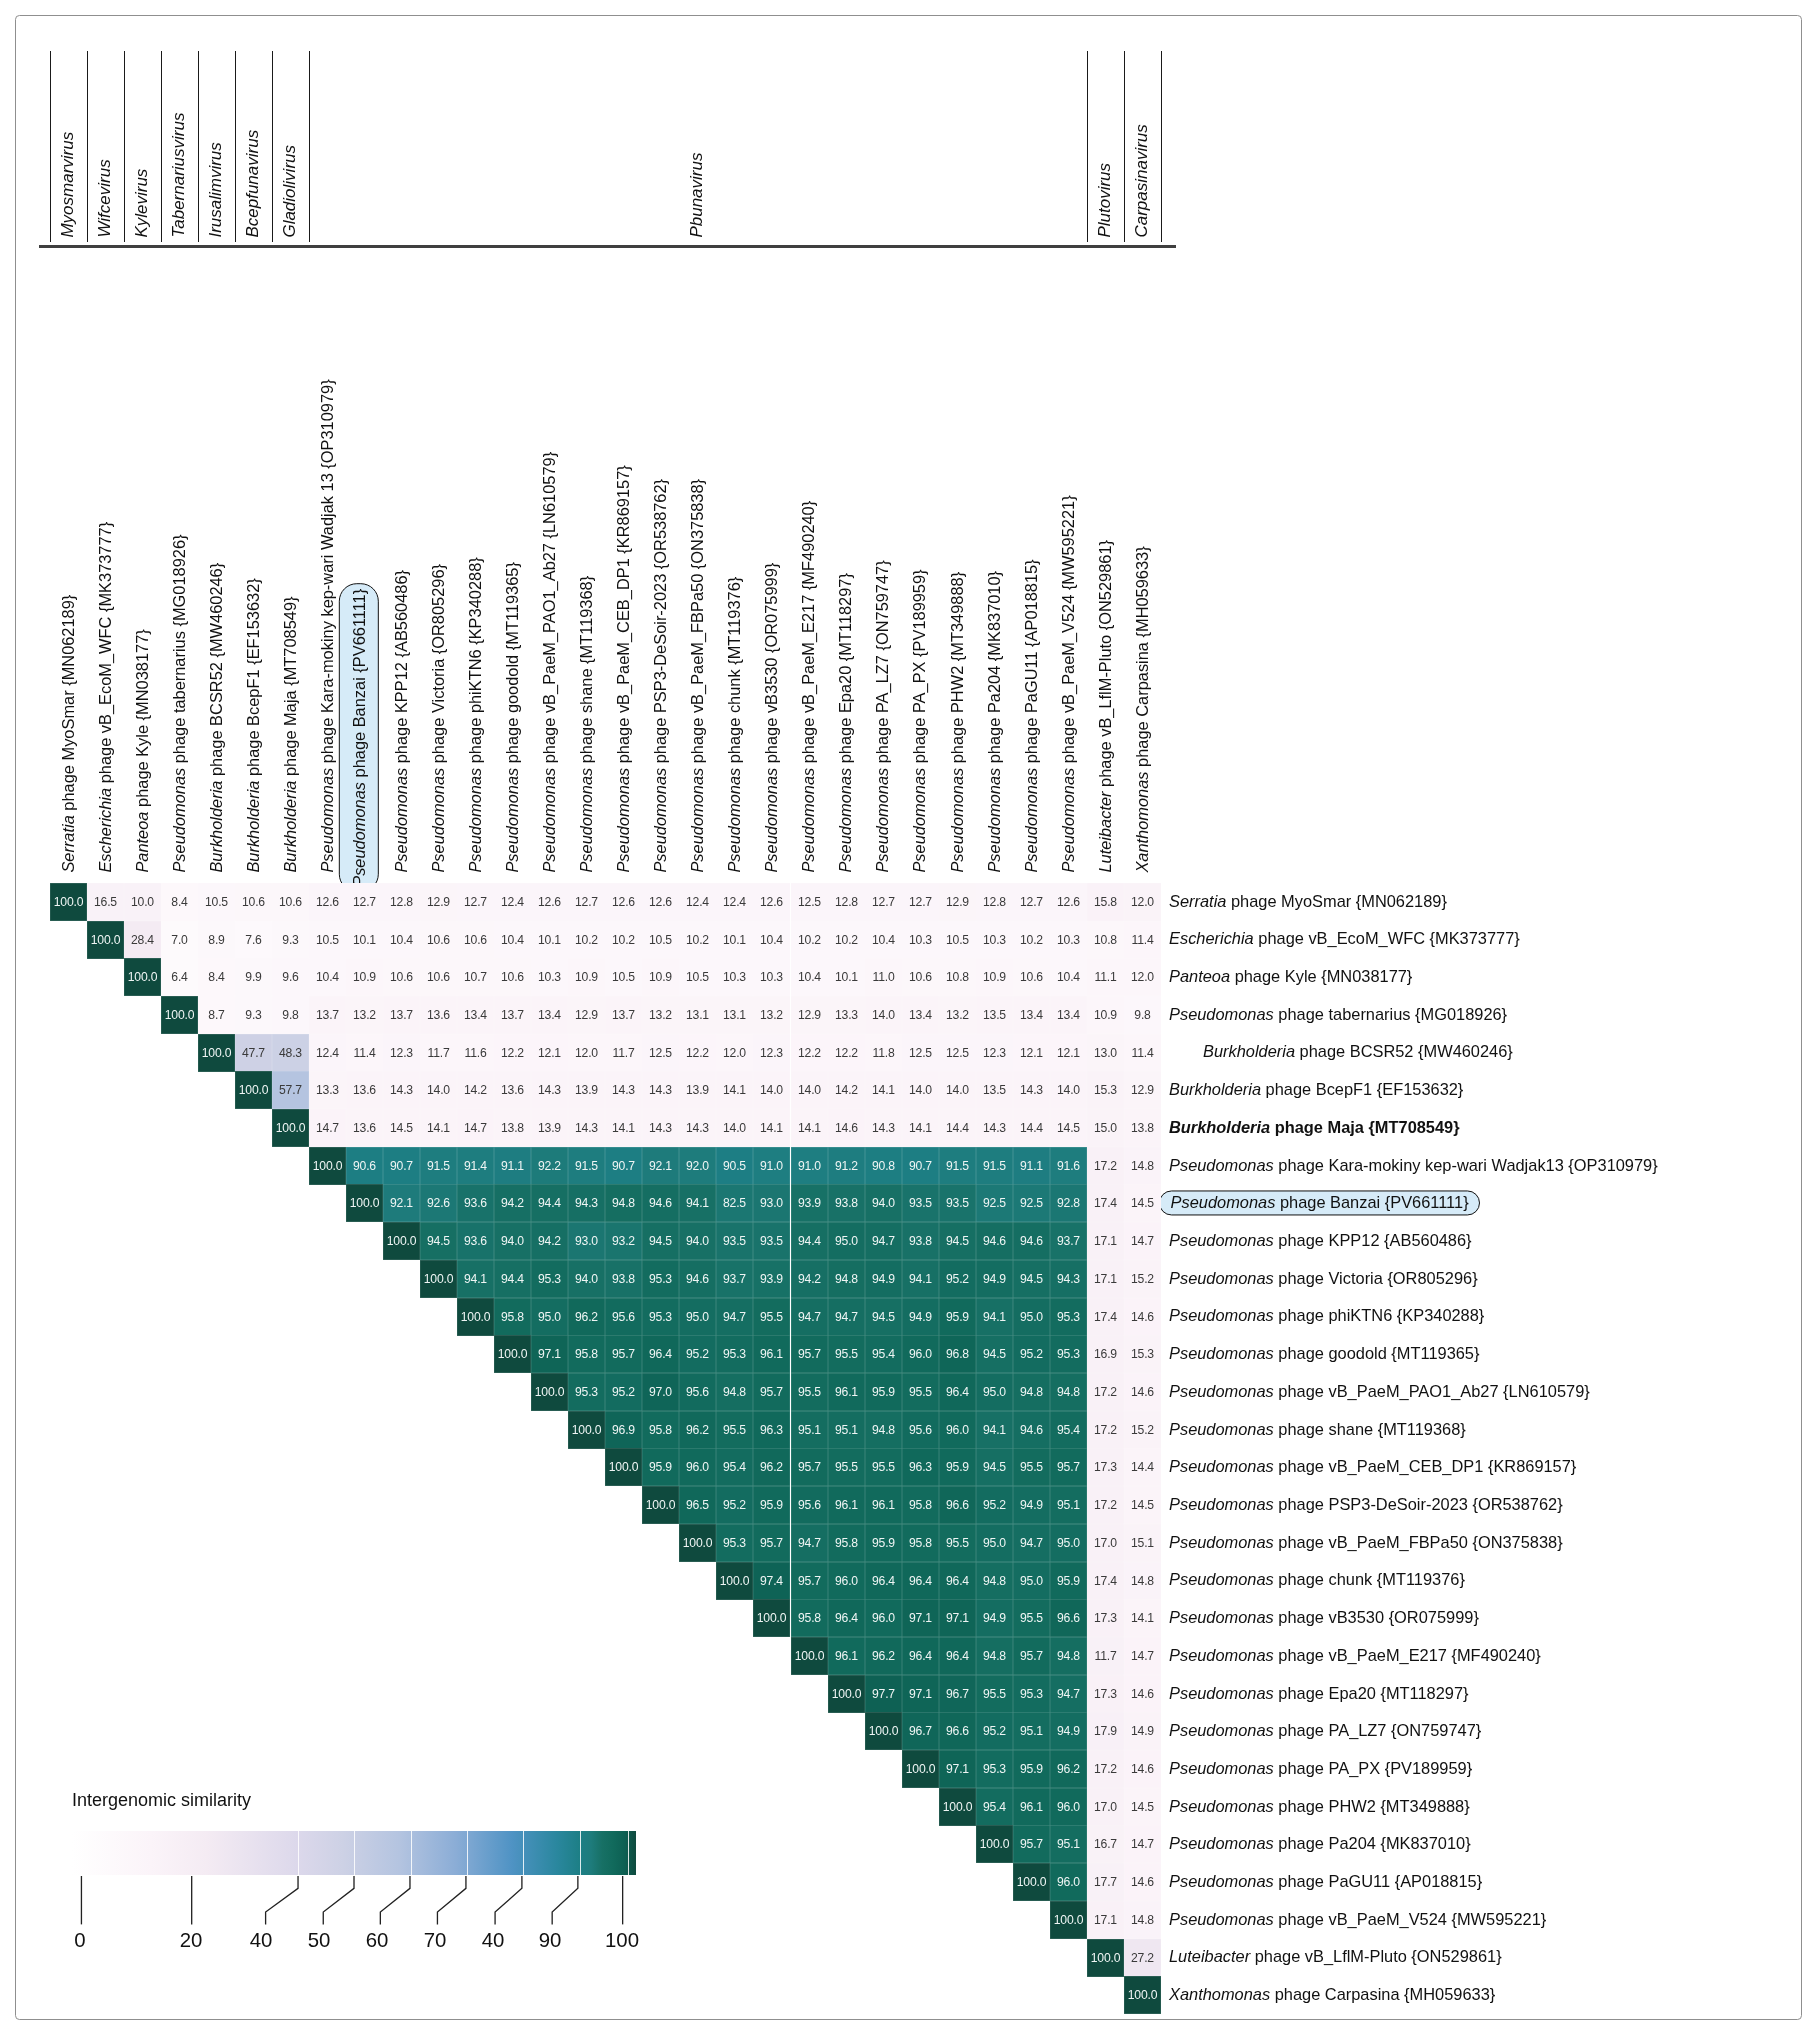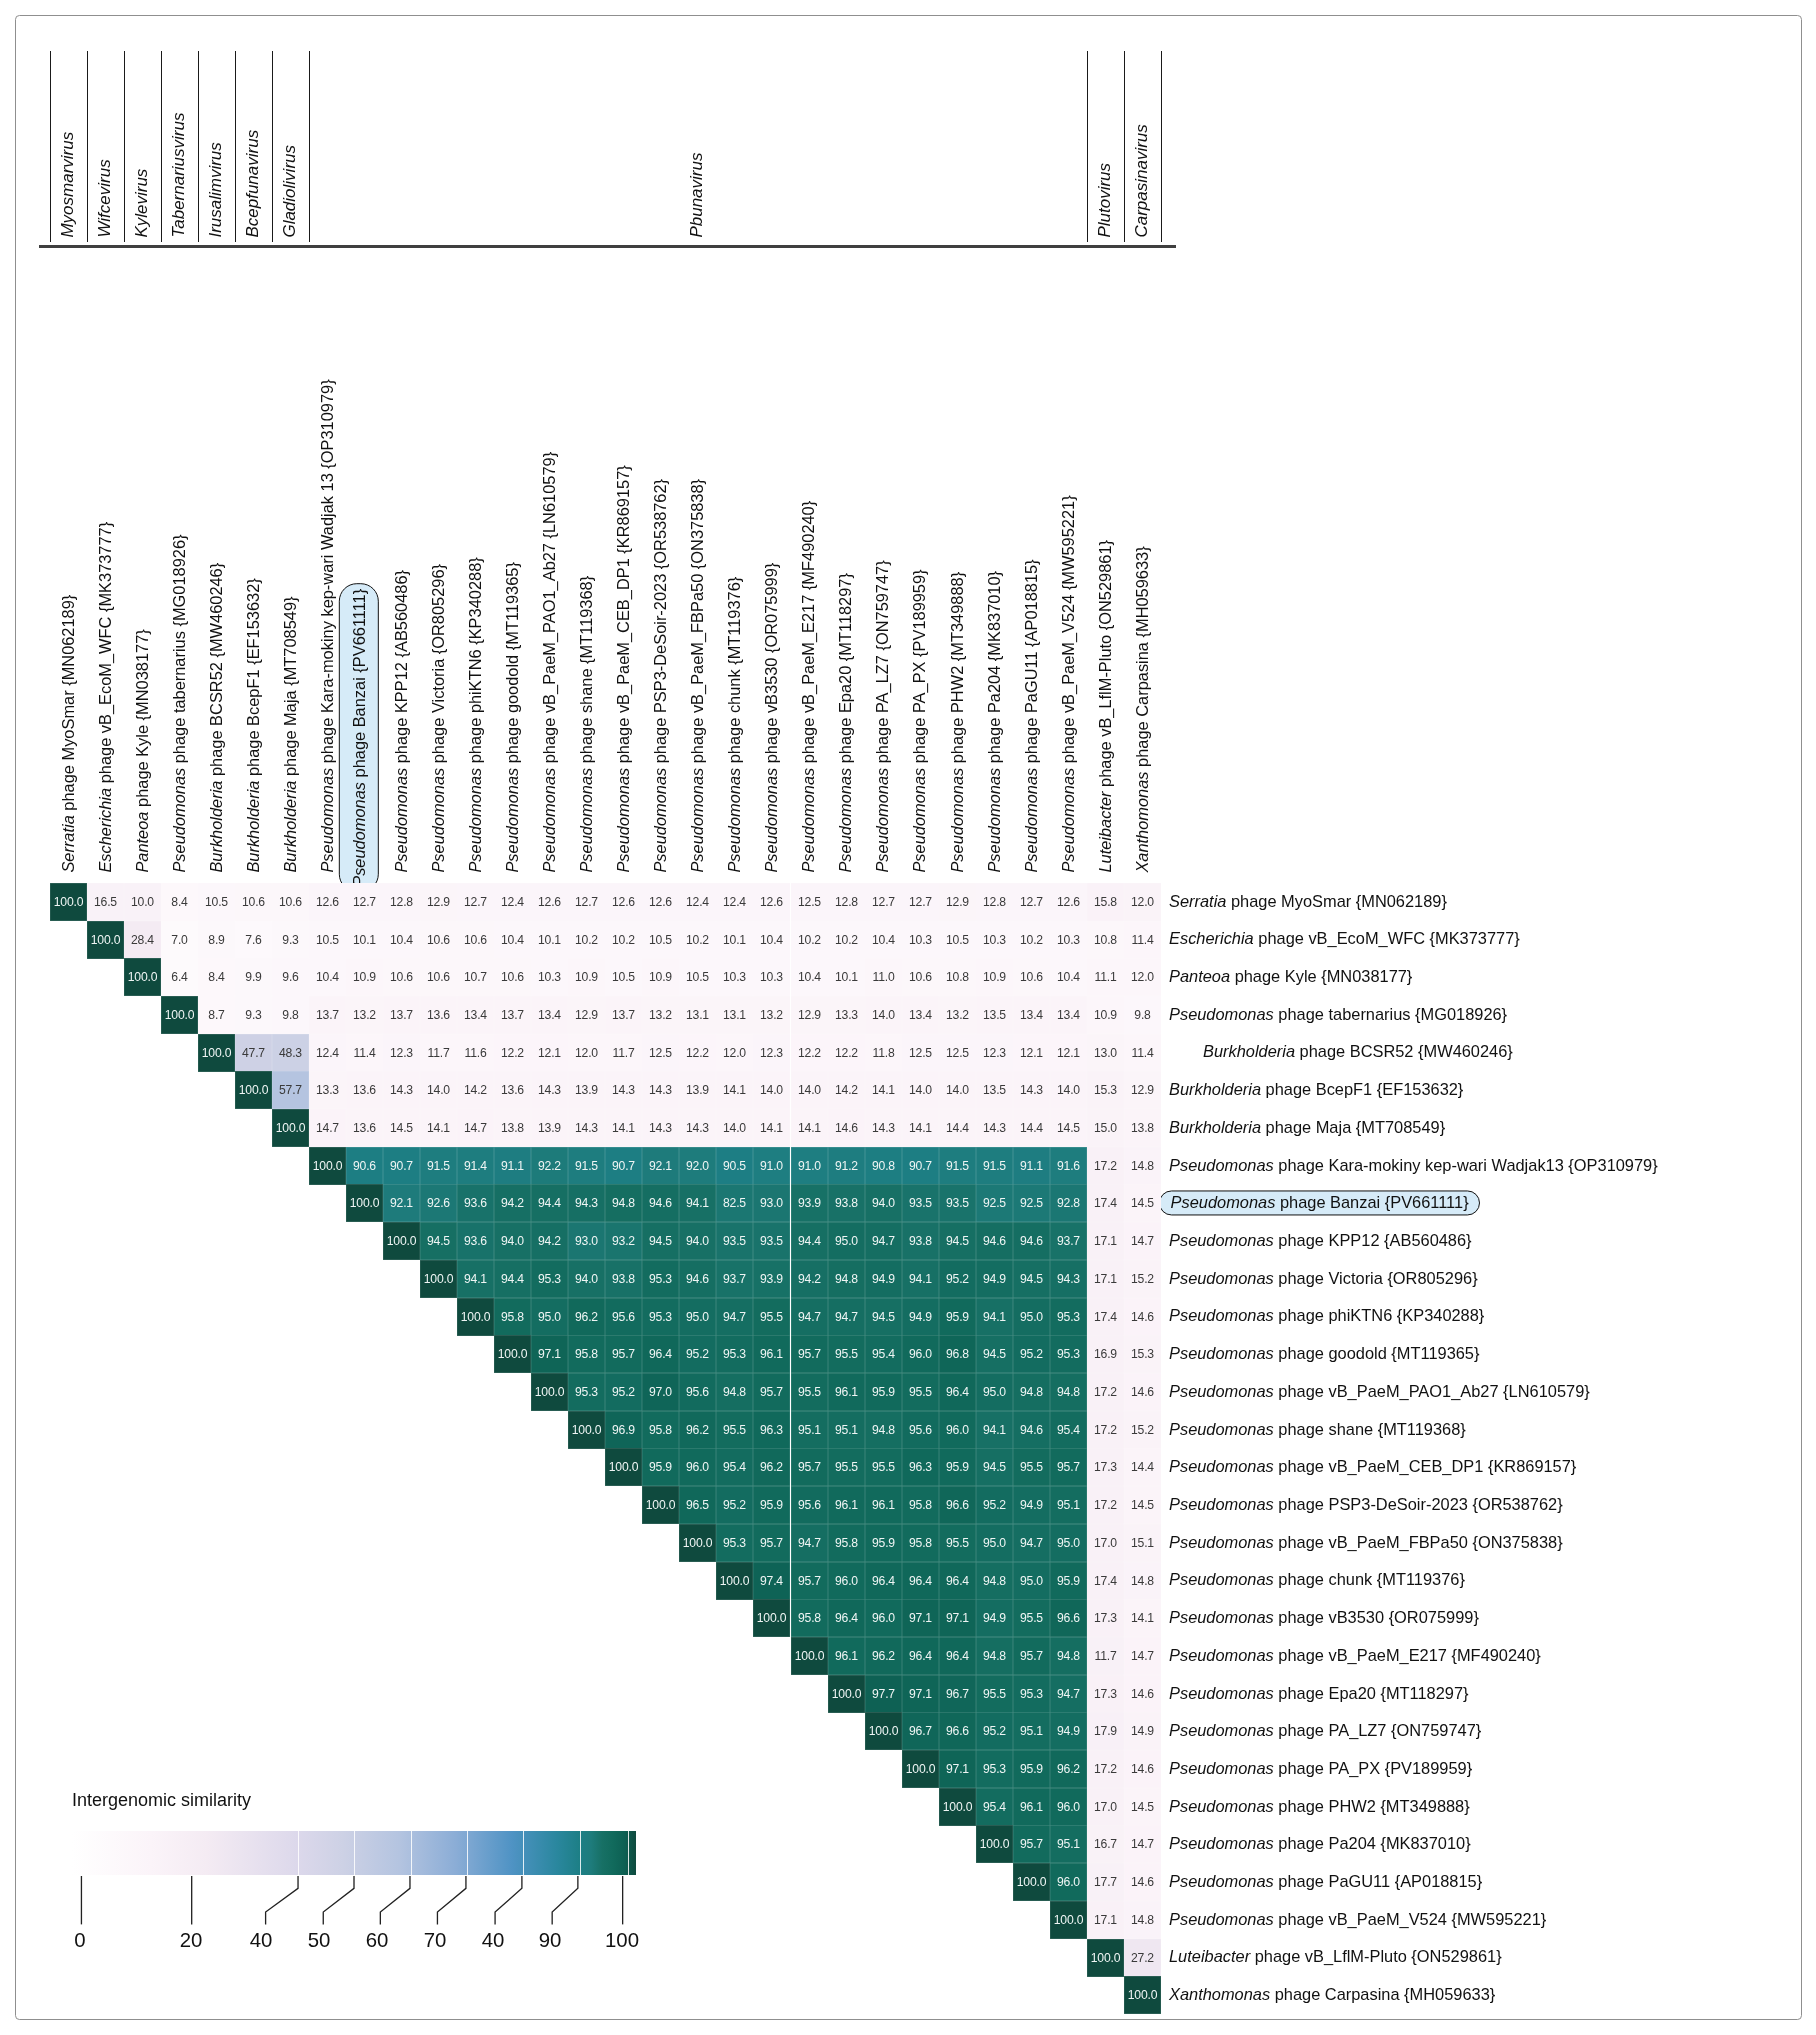--- a/index.html
+++ b/index.html
@@ -88,21 +88,21 @@
       <div class="collab" style="left: 1115px; top: 854px;"><i>Luteibacter</i> phage vB_LflM-Pluto {ON529861}</div>
       <div class="collab" style="left: 1152px; top: 854px;"><i>Xanthomonas</i> phage Carpasina {MH059633}</div>
     </div>
   <div id="row-labels">
       <div class="rowlab" style="left: 1169px; top: 902px; transform: translateY(-50%);"><i>Serratia</i> phage MyoSmar {MN062189}</div>
       <div class="rowlab" style="left: 1169px; top: 939px; transform: translateY(-50%);"><i>Escherichia</i> phage vB_EcoM_WFC {MK373777}</div>
       <div class="rowlab" style="left: 1169px; top: 977px; transform: translateY(-50%);"><i>Panteoa</i> phage Kyle {MN038177}</div>
       <div class="rowlab" style="left: 1169px; top: 1015px; transform: translateY(-50%);"><i>Pseudomonas</i> phage tabernarius {MG018926}</div>
       <div class="rowlab" style="left: 1203px; top: 1052px; transform: translateY(-50%);"><i>Burkholderia</i> phage BCSR52 {MW460246}</div>
       <div class="rowlab" style="left: 1169px; top: 1090px; transform: translateY(-50%);"><i>Burkholderia</i> phage BcepF1 {EF153632}</div>
-      <div class="rowlab" style="left: 1169px; top: 1128px; transform: translateY(-50%);"><i>Burkholderia</i> phage Maja {MT708549}</div>
+      <div class="rowlab" style="left: 1169px; top: 1128px; transform: translateY(-50%); font-weight: bold;"><i>Burkholderia</i> phage Maja {MT708549}</div>
       <div class="rowlab" style="left: 1169px; top: 1166px; transform: translateY(-50%);"><i>Pseudomonas</i> phage Kara-mokiny kep-wari Wadjak13 {OP310979}</div>
       <div class="rowlab hl hl-row" style="left: 1159px; top: 1203px; transform: translateY(-50%);"><i>Pseudomonas</i> phage Banzai {PV661111}</div>
       <div class="rowlab" style="left: 1169px; top: 1241px; transform: translateY(-50%);"><i>Pseudomonas</i> phage KPP12 {AB560486}</div>
       <div class="rowlab" style="left: 1169px; top: 1279px; transform: translateY(-50%);"><i>Pseudomonas</i> phage Victoria {OR805296}</div>
       <div class="rowlab" style="left: 1169px; top: 1316px; transform: translateY(-50%);"><i>Pseudomonas</i> phage phiKTN6 {KP340288}</div>
       <div class="rowlab" style="left: 1169px; top: 1354px; transform: translateY(-50%);"><i>Pseudomonas</i> phage goodold {MT119365}</div>
       <div class="rowlab" style="left: 1169px; top: 1392px; transform: translateY(-50%);"><i>Pseudomonas</i> phage vB_PaeM_PAO1_Ab27 {LN610579}</div>
       <div class="rowlab" style="left: 1169px; top: 1430px; transform: translateY(-50%);"><i>Pseudomonas</i> phage shane {MT119368}</div>
       <div class="rowlab" style="left: 1169px; top: 1467px; transform: translateY(-50%);"><i>Pseudomonas</i> phage vB_PaeM_CEB_DP1 {KR869157}</div>
       <div class="rowlab" style="left: 1169px; top: 1505px; transform: translateY(-50%);"><i>Pseudomonas</i> phage PSP3-DeSoir-2023 {OR538762}</div>

